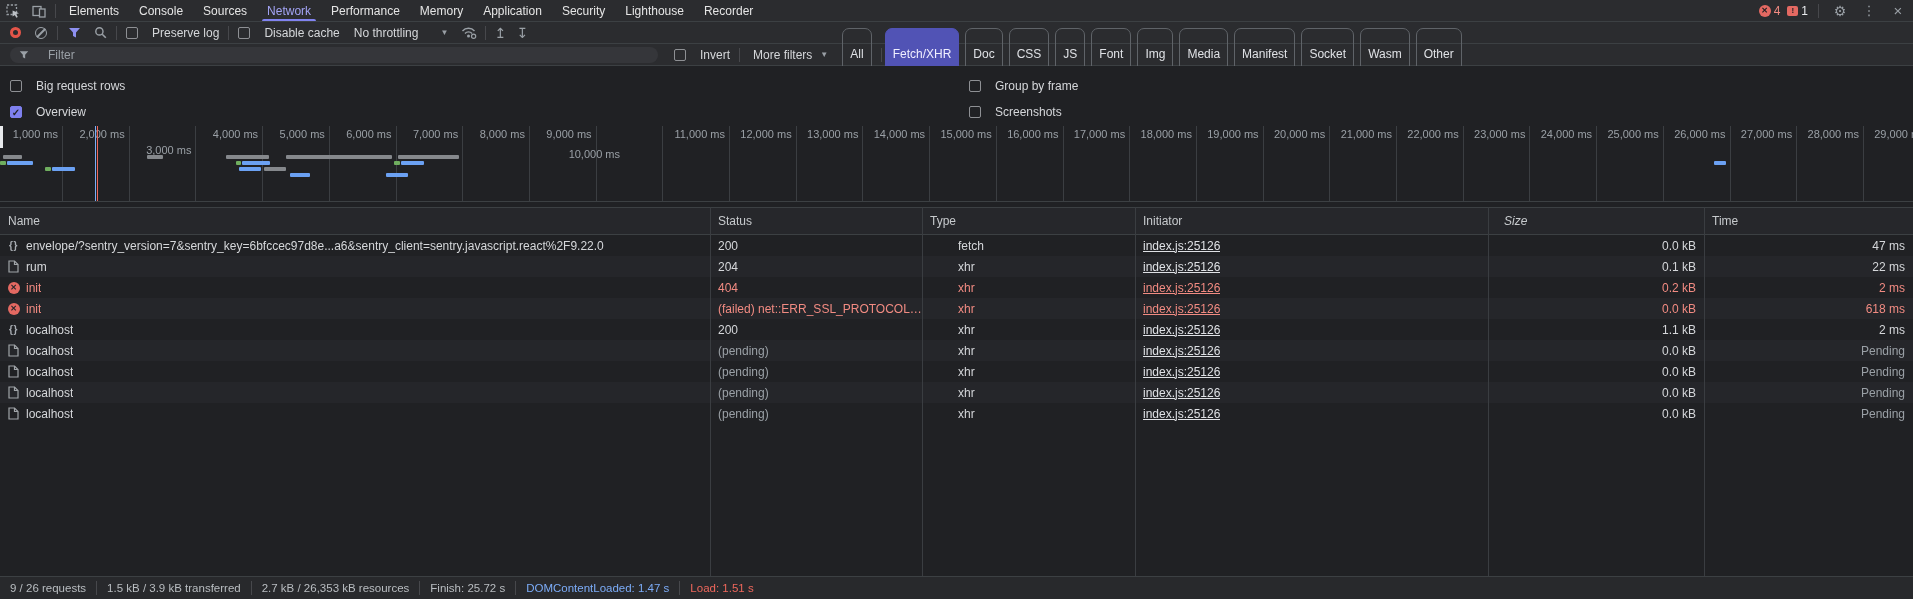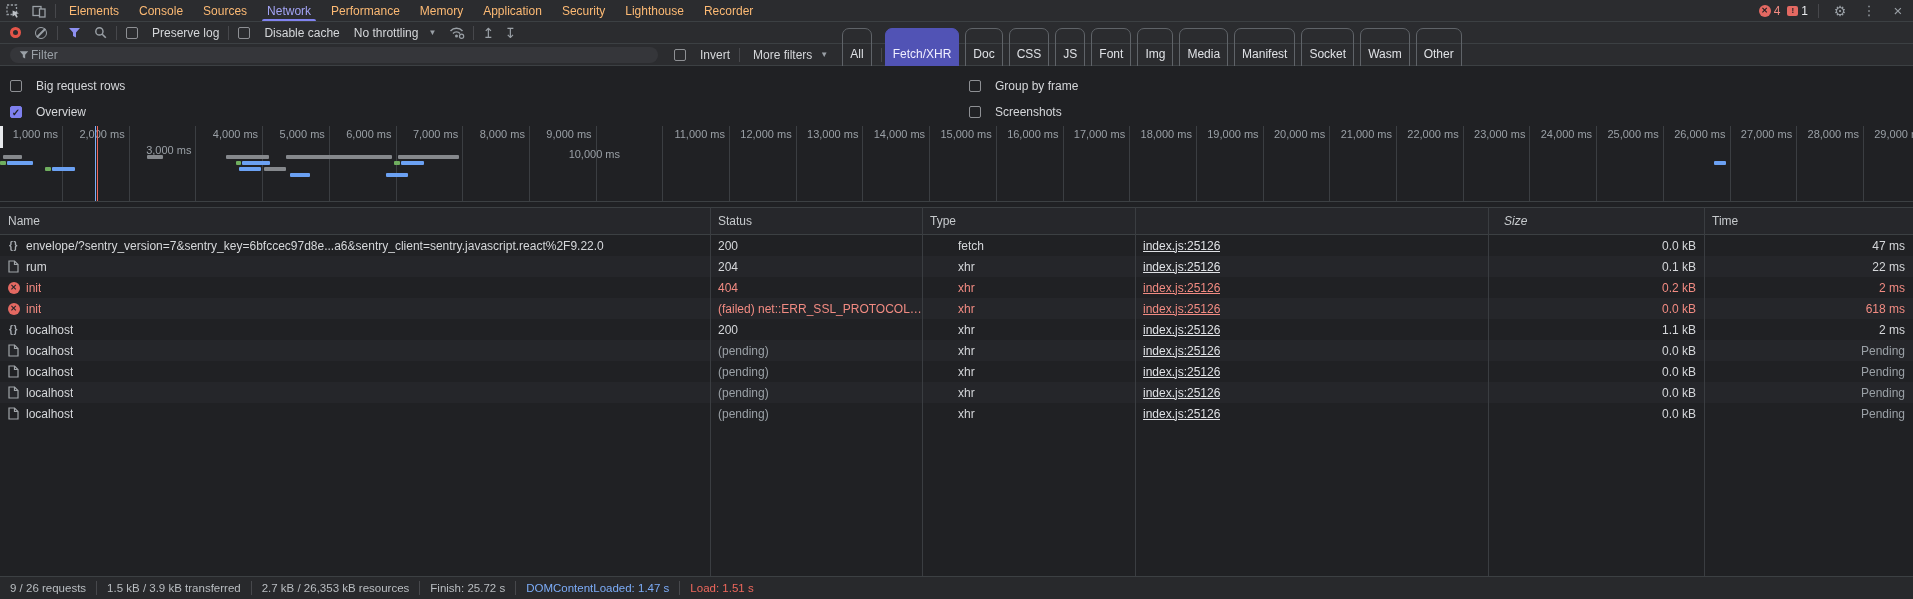--- a/index.html
+++ b/index.html
@@ -12,21 +12,21 @@
     position: relative;
     user-select: none;
   }
 
   
   .tabs-bar { height: 22px; background: #2b2c2f; border-bottom: 1px solid #3c4043;
               display: flex; align-items: stretch; }
   .icon-btn { width: 26px; display: flex; align-items: center; justify-content: center;
               color: #9aa0a6; cursor: pointer; flex: 0 0 auto; }
   .vsep { width: 1px; height: 14px; background: #47484c; align-self: center; margin: 0 3px; }
-  .tab { padding: 0 10px; font-size: 12px; color: #fdba74; display: flex; align-items: center;
+  .tab { padding: 0 10px; font-size: 12px; color: #e5e5e5; display: flex; align-items: center;
          position: relative; cursor: pointer; }
   .tab.active { color: #a3a4f5; }
   .tab.active::after { content:""; position:absolute; left:5px; right:5px; bottom:0; height:2px;
          background:#8183f0; border-radius:2px 2px 0 0; }
   .topbar-right { margin-left: auto; display: flex; align-items: center; gap: 7px; padding-right: 4px; }
   .err-badge { display:flex; align-items:center; gap:3px; font-size:12px; color:#f28b82; cursor:pointer; }
   .err-circle { width:12px; height:12px; border-radius:50%; background:#e46962; color:#202124;
                 font-size:8px; font-weight:bold; display:flex; align-items:center; justify-content:center; }
   .iss-badge { display:flex; align-items:center; gap:3px; font-size:12px; color:#e8eaed; cursor:pointer; }
   .iss-square { width:11px; height:10px; border-radius:2px; background:#e46962; color:#202124;
@@ -38,28 +38,28 @@
   .net-toolbar { height: 22px; background: #2b2c2f; border-bottom: 1px solid #3c4043;
                  display: flex; align-items: center; font-size: 12px; padding-left: 2px; }
   .record-dot { width: 11px; height: 11px; border-radius: 50%; border: 3px solid #e35549; }
   .clear-icon { position: relative; width: 12px; height: 12px; border: 1.5px solid #9aa0a6; border-radius: 50%; }
   .clear-icon::after { content:""; position:absolute; left:-1px; top:4.2px; width:12px; height:1.5px;
                  background:#9aa0a6; transform: rotate(-45deg); }
   .cb { display: flex; align-items: center; gap: 14px; margin: 0 6px; cursor: pointer; color:#d5d7da; }
   .cb-box { width: 12px; height: 12px; border: 1px solid #8e9094; border-radius: 2px; background: transparent;
             display:flex; align-items:center; justify-content:center; flex:0 0 auto; }
   .cb-box.checked { background: #7e80ee; border-color: #7e80ee; color: #202124; font-size: 10px; font-weight:bold; }
-  .throttle { display:flex; align-items:center; gap:10px; margin:0 8px; color:#d5d7da; cursor:pointer; }
+  .throttle { display:flex; align-items:center; gap:22px; margin:0 8px; color:#d5d7da; cursor:pointer; }
   .dd-arrow { font-size: 8px; color: #9aa0a6; }
 
   
   .filter-bar { height: 22px; background: #2b2c2f; border-bottom: 1px solid #3c4043;
                 display: flex; align-items: center; font-size: 12px; }
   .filter-pill { width: 648px; height: 16px; margin-left: 10px; background: #35363a; border-radius: 8px;
-                 display: flex; align-items: center; gap: 2px; padding: 0 9px; color: #9aa0a6; }
+                 display: flex; align-items: center; gap: 19px; padding: 0 9px; color: #9aa0a6; }
   .chip { border: 1px solid #5f6368; border-radius: 7px; padding: 19px 7px; margin-right: 6px;
           color: #dfe1e5; cursor: pointer; font-size: 12px; line-height: 13px; }
   .chip.selected { background: #5153b5; border-color: #5153b5; color: #f0efff; }
   .morefilters { display:flex; align-items:center; gap:8px; margin: 0 14px 0 10px; cursor:pointer; }
 
   
   .options { position: relative; height: 60px; background: #202124; font-size: 12px; }
   .opt { position: absolute; }
 
   
@@ -334,20 +334,21 @@
     <div class="ov-bar" style="left: 386px; width: 22px; top: 47px; background: rgb(107, 161, 243);"></div>
     <div class="marker" style="left: 95px; background: rgb(124, 172, 248);"></div>
     <div class="marker" style="left: 97px; background: rgb(238, 103, 92);"></div>
   </div>
 
 <div class="table-area" id="table-area">
   <div class="thead" id="thead">
       <div class="th" style="left: 0px; width: 710px;">Name</div>
       <div class="th" style="left: 710px; width: 212px;">Status</div>
       <div class="th" style="left: 922px; width: 213px;">Type</div>
+      <div class="th" style="left: 1135px; width: 353px;">Initiator</div>
       <div class="th" style="left: 1496px; width: 216px; font-style: italic;">Size</div>
       <div class="th" style="left: 1704px; width: 209px;">Time</div>
     </div>
   <div id="rows">
       <div class="req-row" style="top: 33px;">
         <div class="cell c-name">
           <span class="row-icon">
             <span class="braces-g">{}</span>
           </span>
           <span class="txt">envelope/?sentry_version=7&amp;sentry_key=6bfccec97d8e...a6&amp;sentry_client=sentry.javascript.react%2F9.22.0</span>

